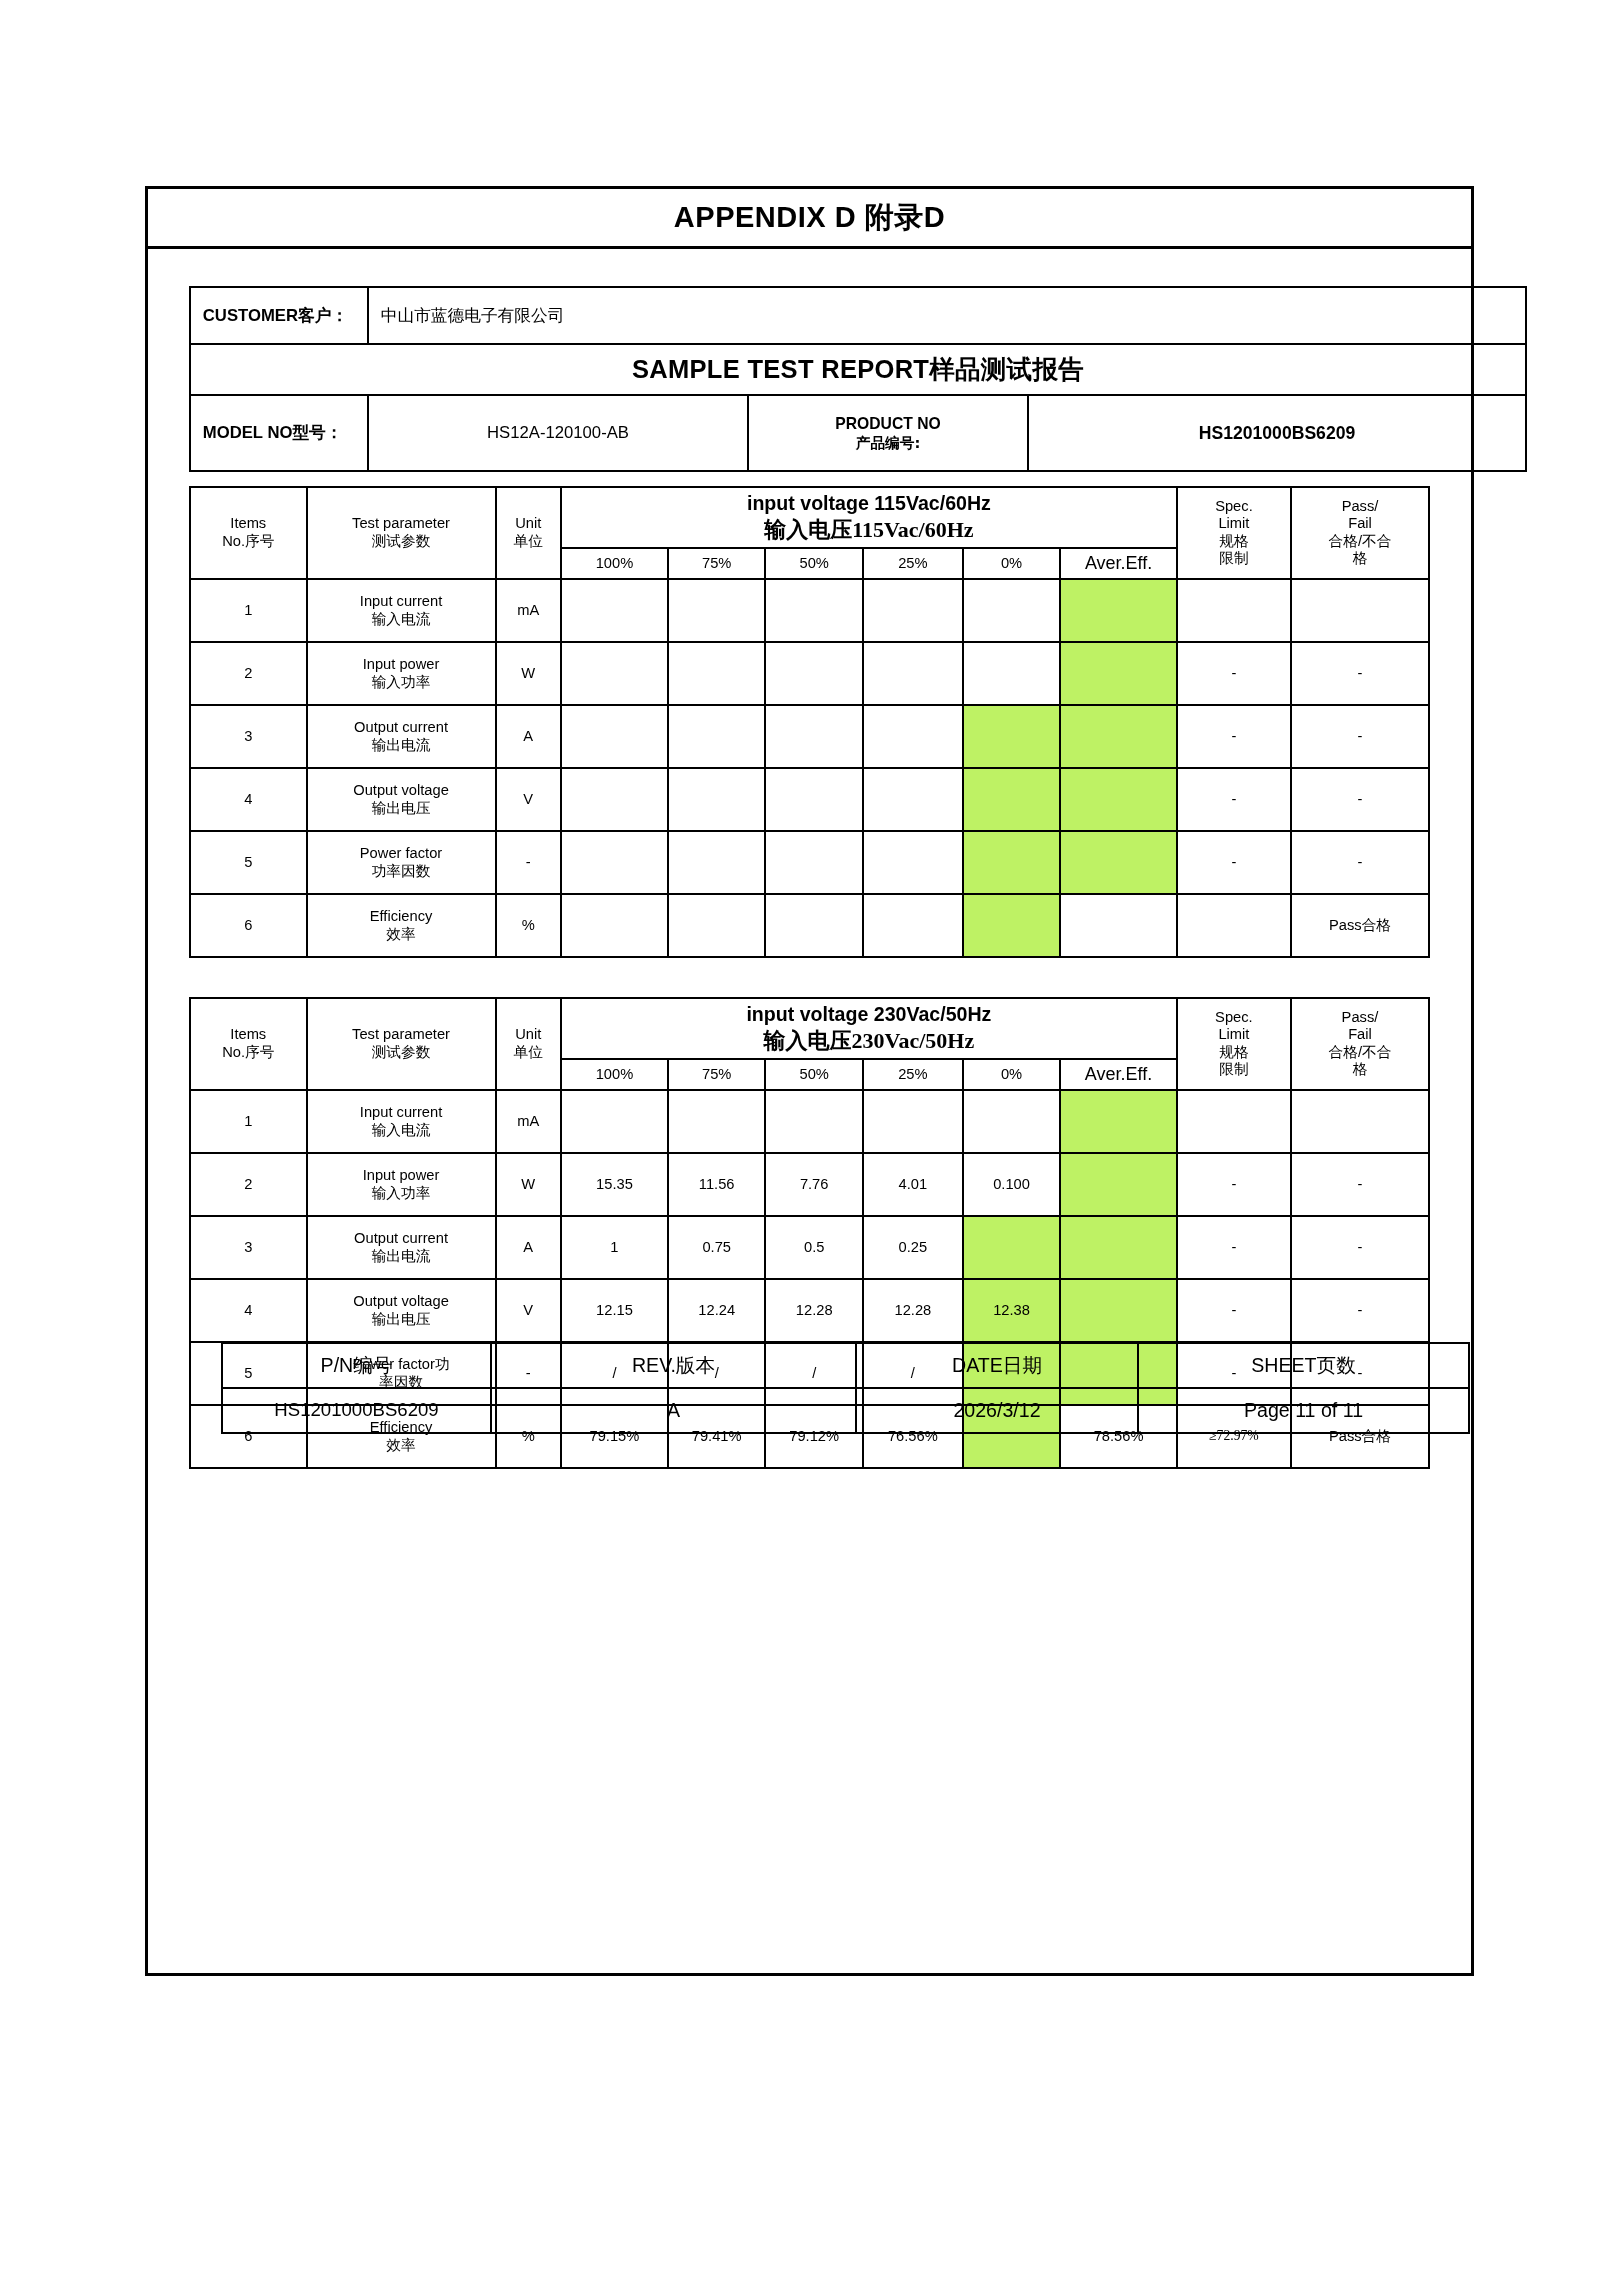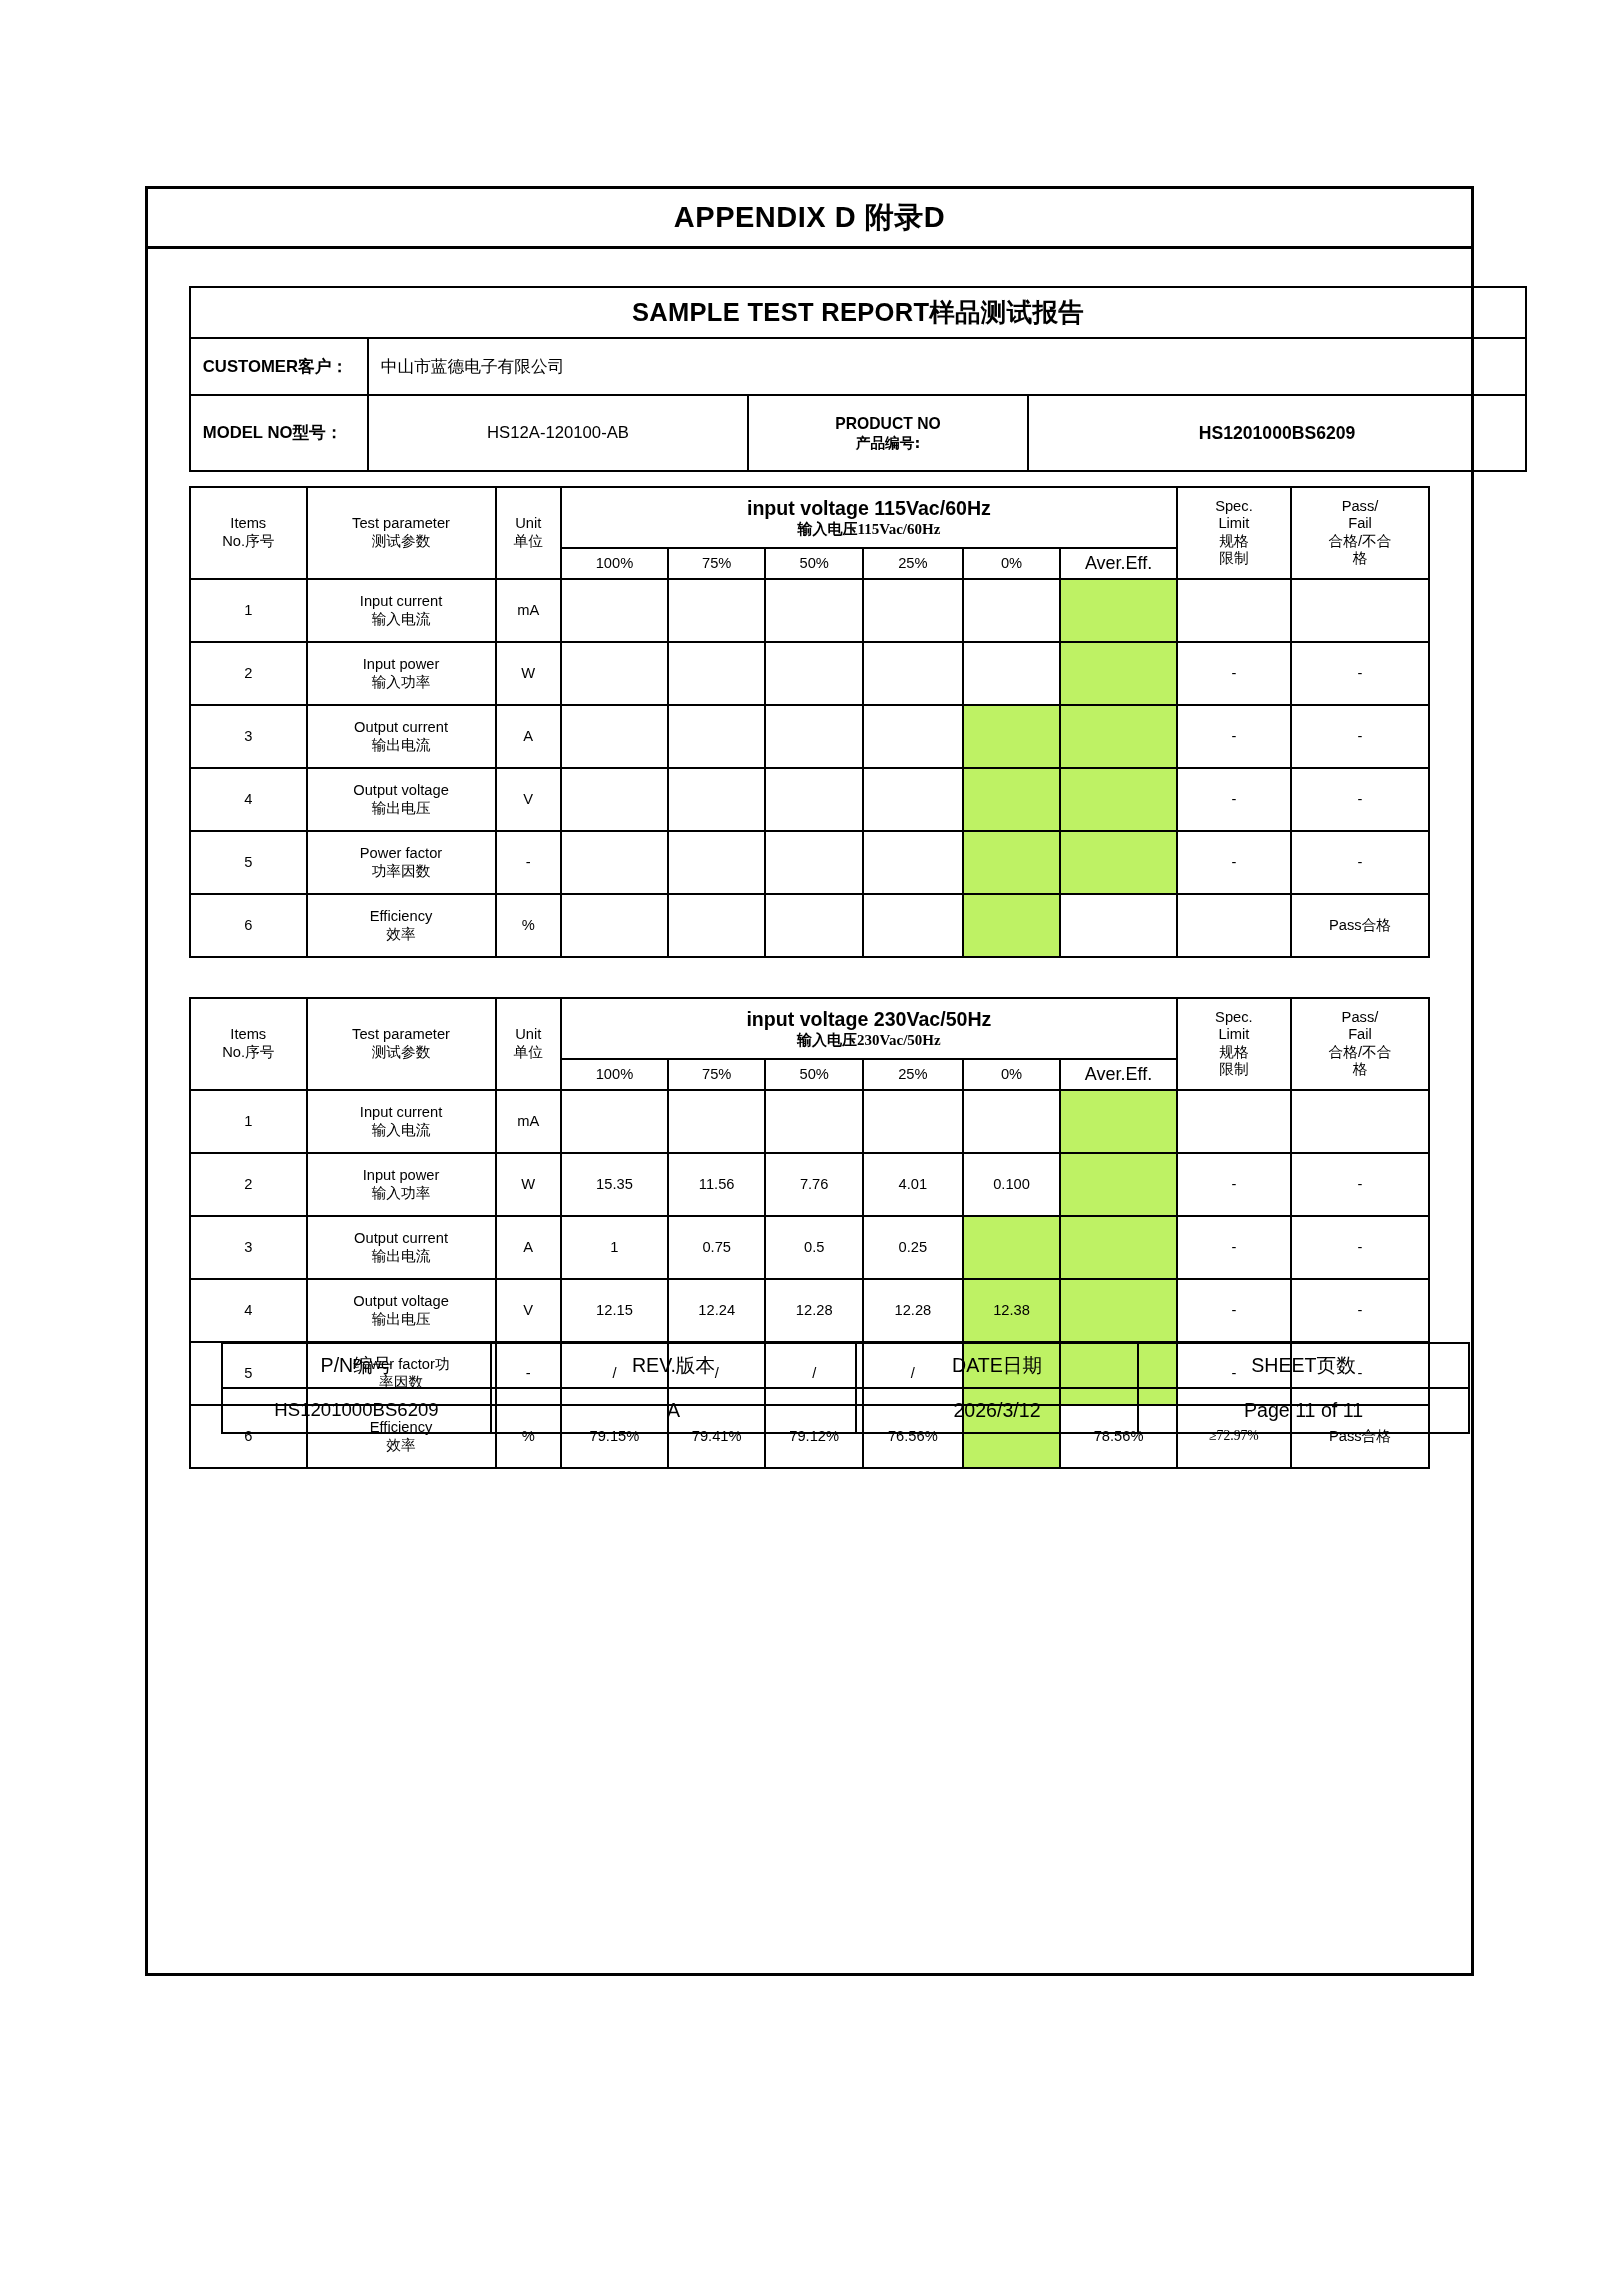--- a/index.html
+++ b/index.html
@@ -103,21 +103,21 @@
 
   
   .mt td { font-size: 14.7px; }
   .mt .hdr-it { font-size: 14.7px; }
   .mt .grp-title {
     font-size: 19.6px;
     font-weight: bold;
     line-height: 1.25;
   }
   .mt .grp-title .zh2 {
-    font-size: 15px;
+    font-size: 22px;
     font-family: "Liberation Serif", "DejaVu Serif", serif;
     font-weight: bold;
   }
   .mt .pct { font-size: 14.7px; }
   .mt .avr { font-size: 18px; }
   .mt .param { font-size: 14.7px; line-height: 1.2; }
   .mt .spec-v {
     font-size: 13.7px;
     font-family: "Liberation Serif", "DejaVu Serif", serif;
   }
@@ -172,25 +172,25 @@
         <col style="width:92px">
         <col style="width:94px">
         <col style="width:80px">
         <col style="width:108px">
         <col style="width:48px">
         <col style="width:48px">
         <col style="width:120px">
       </colgroup>
       <tbody>
           <tr>
-        <td class="str-title" colspan="12">SAMPLE TEST REPORT样品测试报告</td>
-      </tr>
-      <tr>
         <td class="cust-label" style="height:57px">CUSTOMER客户：</td>
         <td class="cust-value" colspan="11">中山市蓝德电子有限公司</td>
+      </tr>
+      <tr>
+        <td class="str-title" colspan="12">SAMPLE TEST REPORT样品测试报告</td>
       </tr>
       <tr>
         <td class="cust-label" style="height:76px">MODEL NO型号：</td>
         <td class="model-val" colspan="2">HS12A-120100-AB</td>
         <td class="prod-label" colspan="3">
           <div>PRODUCT NO</div>
           <div class="zh">产品编号:</div>
         </td>
         <td class="prod-val" colspan="6">HS1201000BS6209</td>
       </tr>

